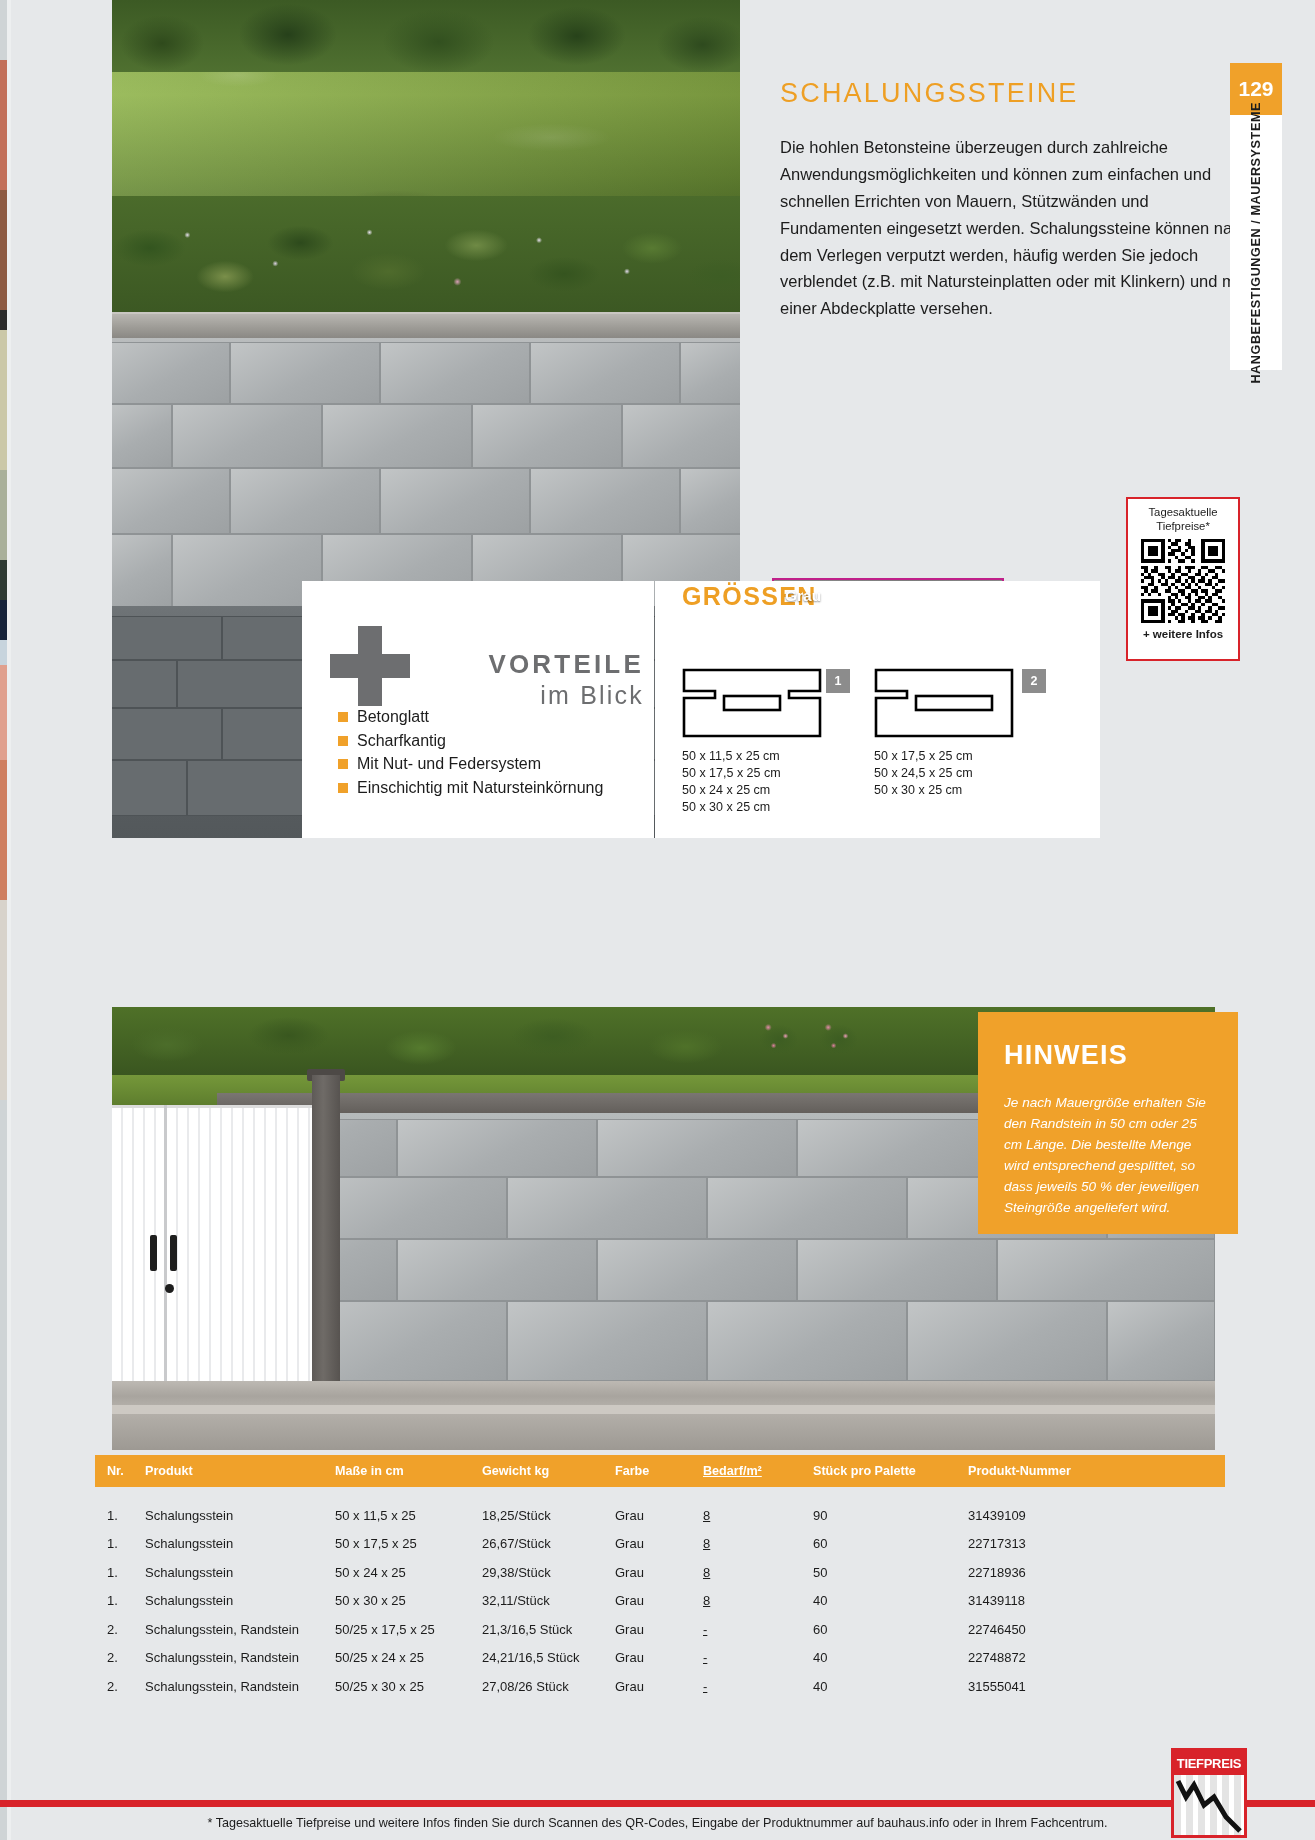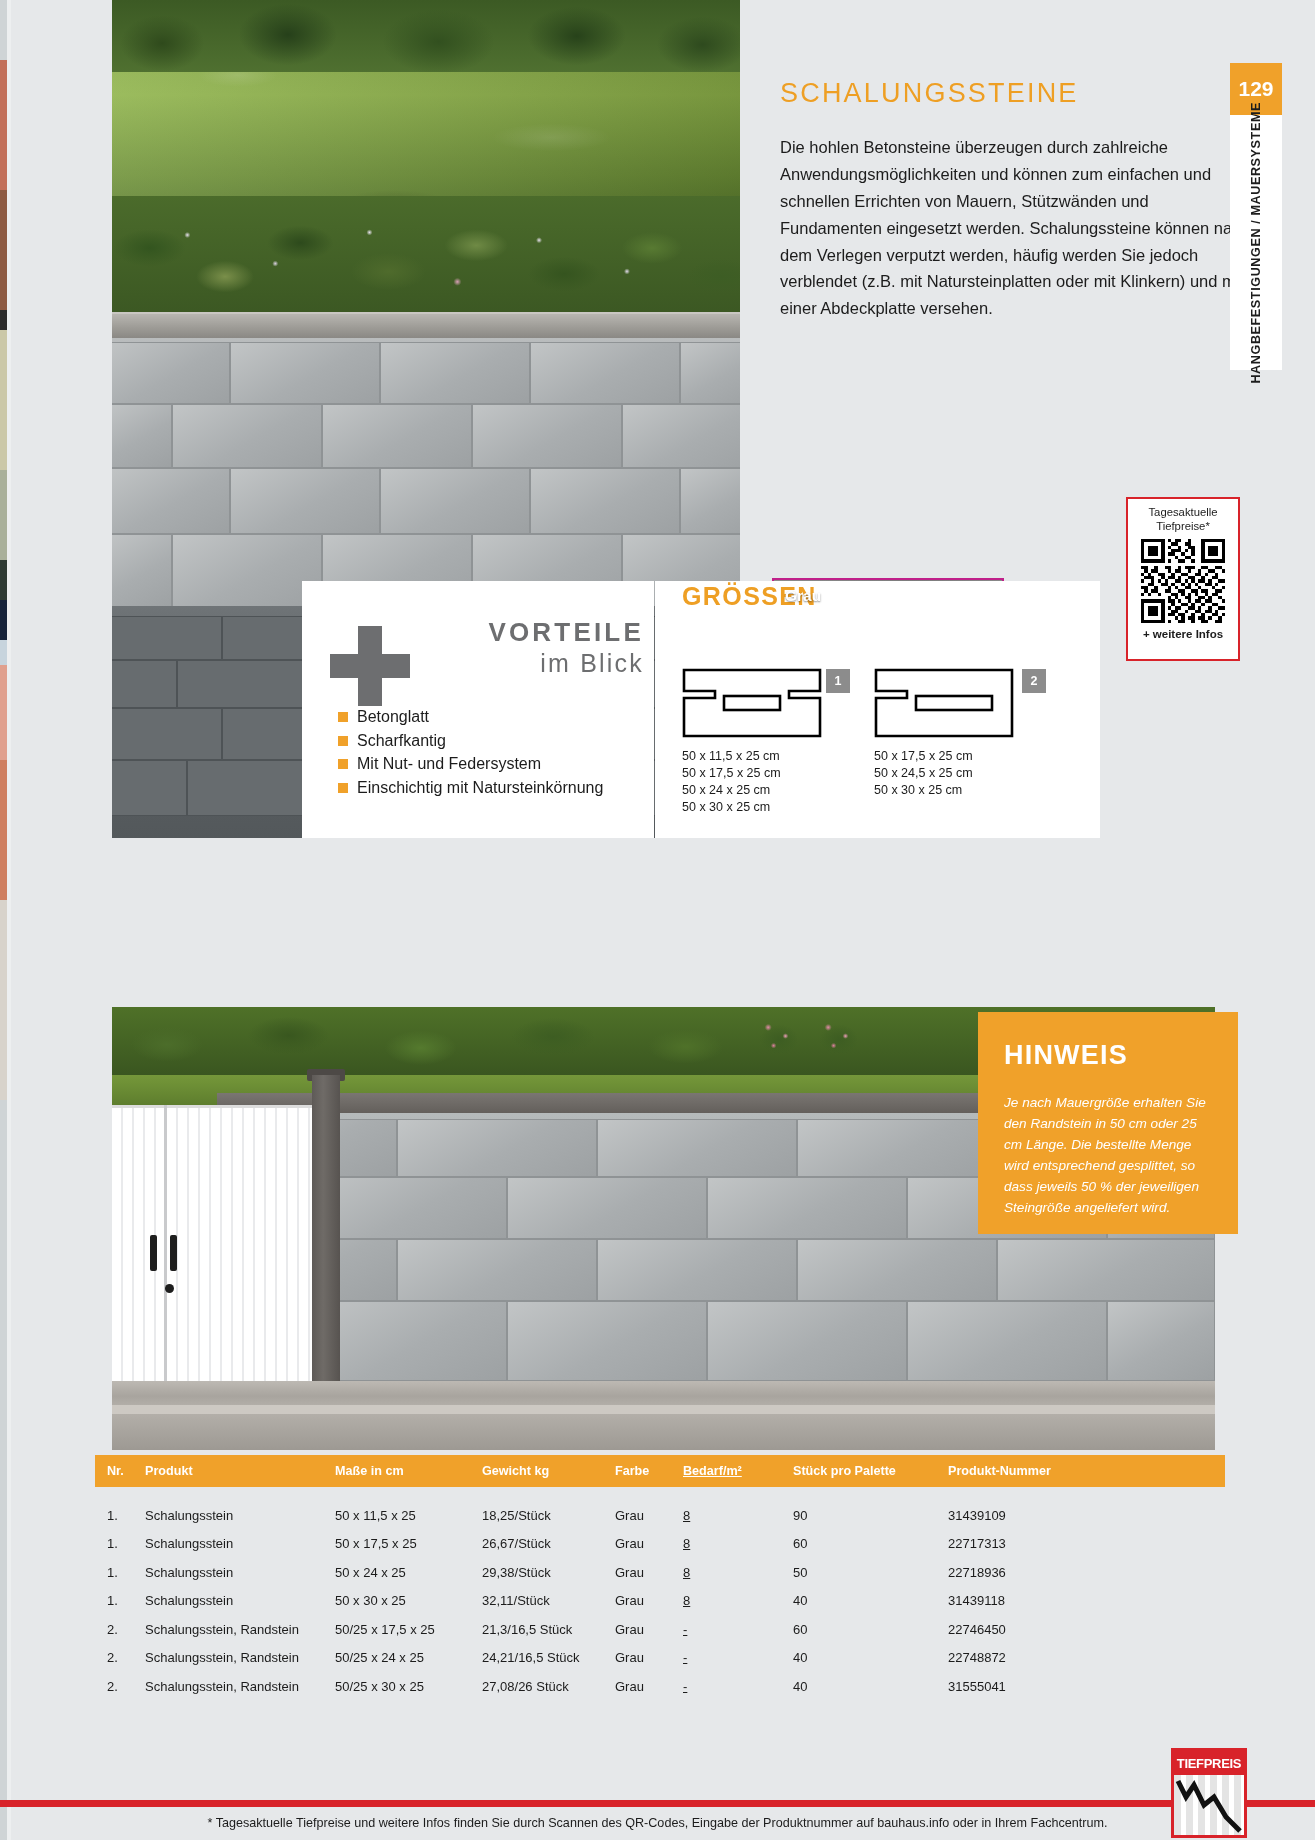--- a/index.html
+++ b/index.html
@@ -227,21 +227,21 @@
     width: 80px; height: 80px;
   }
   .plus-icon i {
     position: absolute; background: #6d6e70; display: block;
   }
   .plus-h { left: 0; top: 28px; width: 80px; height: 24px; }
   .plus-v { left: 28px; top: 0; width: 24px; height: 80px; }
 
   .vorteile-title {
     position: absolute;
-    left: 424px; top: 618px;
+    left: 424px; top: 650px;
     width: 220px;
     text-align: right;
   }
   .vorteile-title .l1 {
     font-size: 26px; font-weight: bold; letter-spacing: 3.2px;
     color: #6d6e70; line-height: 1.15;
   }
   .vorteile-title .l2 {
     font-size: 25px; font-weight: normal; letter-spacing: 2.2px;
     color: #6d6e70; line-height: 1.22;
@@ -405,21 +405,21 @@
     height: 28.5px;
     align-items: center;
     font-size: 13px;
     color: #1c1c1c;
   }
   .t-body { padding-top: 14px; }
   .c0 { width: 50px; padding-left: 12px; }
   .c1 { width: 190px; }
   .c2 { width: 147px; }
   .c3 { width: 133px; }
-  .c4 { width: 68px; }
+  .c4 { width: 88px; }
   .c5 { width: 110px; text-decoration: underline; }
   .c6 { width: 155px; }
   .c7 { width: 200px; }
 
   
   .footer-rule {
     position: absolute;
     left: 0; top: 1800px;
     width: 1315px; height: 7px;
     background: #d8232a;

